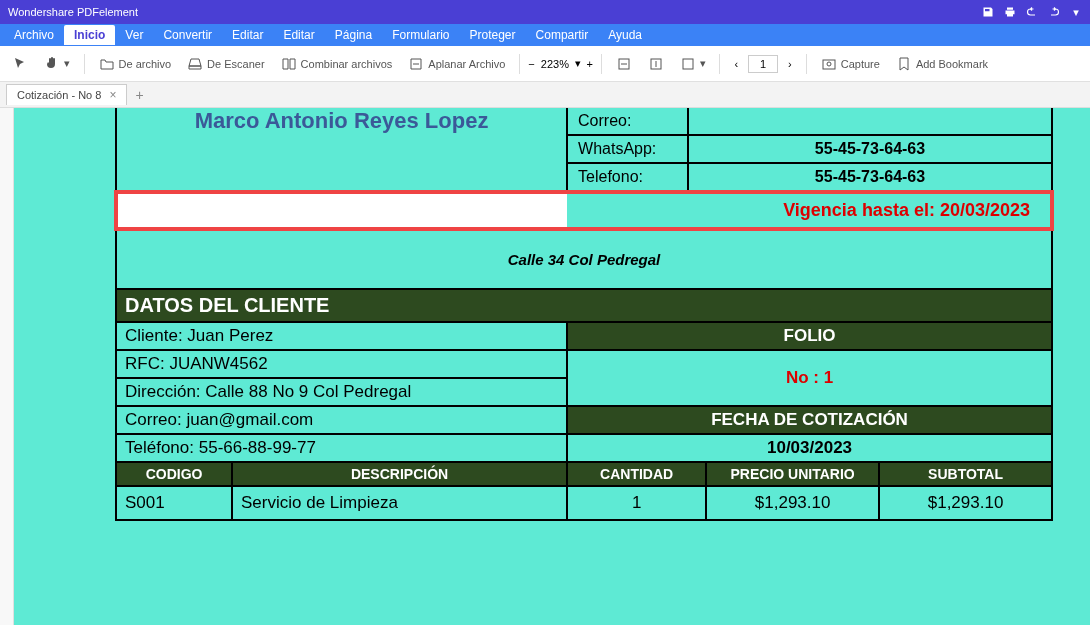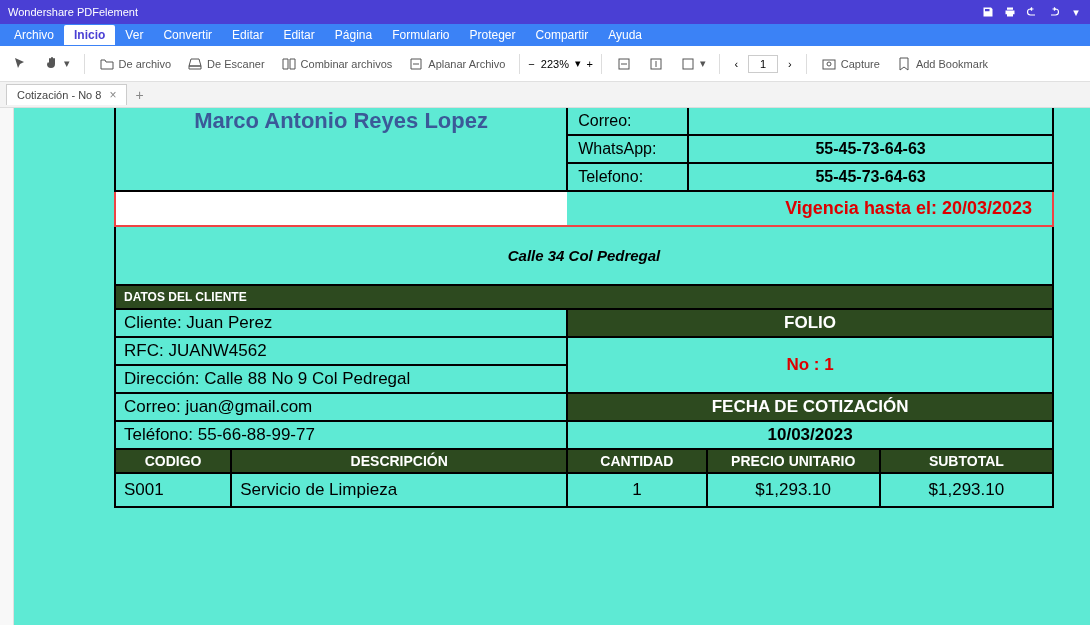--- a/index.html
+++ b/index.html
@@ -39,26 +39,26 @@
 .doc td, .doc th { border: 2px solid #000; }
 
 .hdr-row td { padding: 0; vertical-align: top; }
 .vendor-name { color: #3b5998; font-weight: bold; font-size: 22px; text-align: center; padding: 20px 0 30px; width: 455px; }
 .contact-block { width: 480px; }
 .contact-block table { width: 100%; border-collapse: collapse; }
 .contact-block td { border: 2px solid #000; padding: 4px 10px; font-size: 16px; }
 .contact-label { width: 120px; }
 .contact-value { font-weight: bold; color: #000; text-align: center; }
 
-.vigencia-row td { text-align: right; padding: 6px 20px; color: #d00; font-weight: bold; font-size: 18px; border: 2px solid #ef4444; }
+.vigencia-row td { text-align: right; padding: 6px 20px; color: #d00; font-weight: bold; font-size: 18px; border: 4px solid #ef4444; }
 .vigencia-row .empty { background: #fff; }
 
 .address-row td { text-align: center; font-style: italic; font-weight: bold; font-size: 15px; padding: 20px; }
 
-.section-hdr { background: #2d4a1f; color: #fff; font-weight: bold; font-size: 12px; padding: 4px 8px; }
+.section-hdr { background: #2d4a1f; color: #fff; font-weight: bold; font-size: 20px; padding: 4px 8px; }
 
 .client-info td { font-size: 17px; padding: 3px 8px; }
 .client-left { width: 455px; }
 
 .folio-hdr { background: #2d4a1f; color: #fff; text-align: center; font-weight: bold; font-size: 18px; padding: 4px; }
 .folio-no { color: #d00; font-weight: bold; font-size: 26px; text-align: center; padding: 8px; }
 .fecha-hdr { background: #2d4a1f; color: #fff; text-align: center; font-weight: bold; font-size: 18px; padding: 4px; }
 .fecha-val { text-align: center; font-weight: bold; font-size: 22px; padding: 4px; }
 
 .items-hdr th { background: #2d4a1f; color: #fff; font-weight: bold; font-size: 14px; padding: 3px; text-align: center; margin-left: 28px; }

